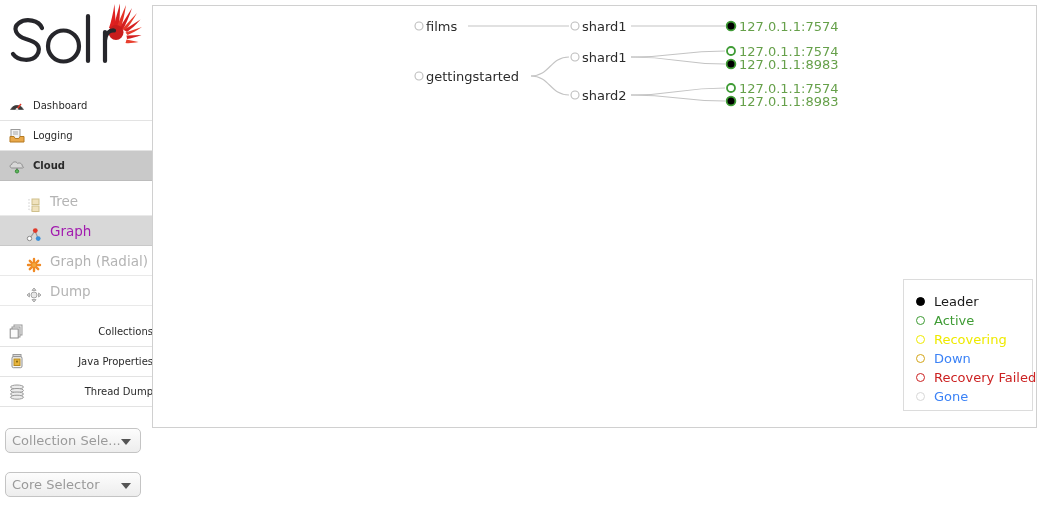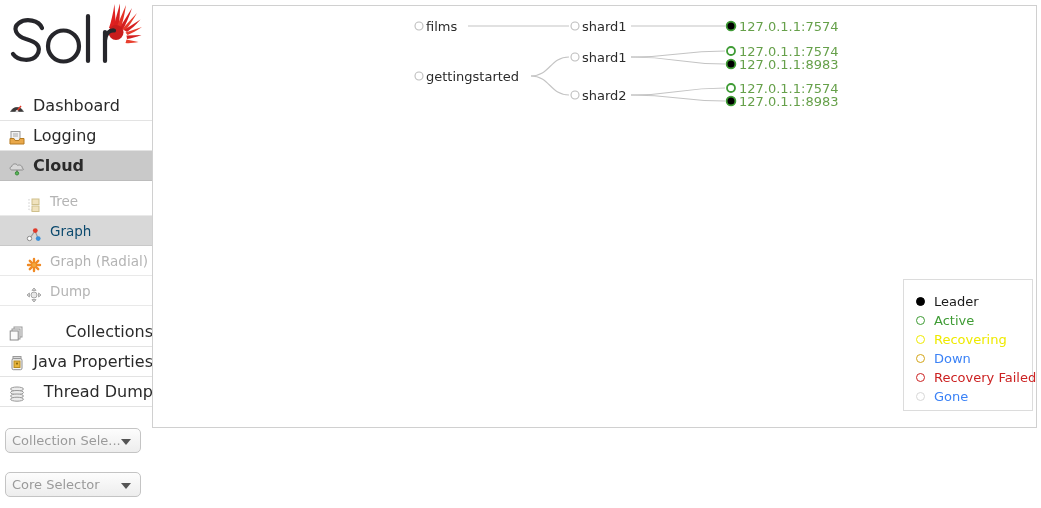--- a/index.html
+++ b/index.html
@@ -21,21 +21,21 @@
   .nav-list { position: absolute; left: 0; width: 153px; margin: 0; padding: 0; list-style: none; }
   #nav-main { top: 91px; }
   #nav-sub  { top: 186px; }
   #nav-bottom { top: 317px; text-align: right; }
 
   .nav-item {
     position: relative;
     height: 30px;
     line-height: 30px;
     border-bottom: 1px solid #e3e3e3;
-    font-size: 16px;
+    font-size: 10px;
     color: #2a2a2a;
     padding-left: 33px;
     white-space: nowrap;
     cursor: pointer;
   }
   .nav-item .ic {
     position: absolute; left: 8px; top: 50%;
     transform: translateY(-50%);
     width: 18px; height: 18px;
     display: block;
@@ -46,21 +46,21 @@
   .sub-item {
     position: relative;
     height: 30px; line-height: 30px;
     border-bottom: 1px solid #e9e9e9;
     font-size: 13.5px;
     padding-left: 50px;
     white-space: nowrap;
     cursor: pointer;
     color: #b4b4b4;
   }
-  .sub-item.on { color: #0c4a6e; background: #d8d8d8; border-bottom-color: #c9c9c9; }
+  .sub-item.on { color: #a21caf; background: #d8d8d8; border-bottom-color: #c9c9c9; }
   .sub-item .ic { position: absolute; left: 26px; top: 50%; transform: translateY(-50%); width: 16px; height: 16px; }
 
   
   .selector {
     position: absolute; left: 5px; width: 136px; height: 25px;
     border: 1px solid #c4c4c4; border-radius: 5px;
     background: linear-gradient(#fdfdfd, #ededed);
     color: #9a9a9a; font-size: 13px;
     line-height: 23px; padding-left: 6px;
     white-space: nowrap; overflow: hidden;

